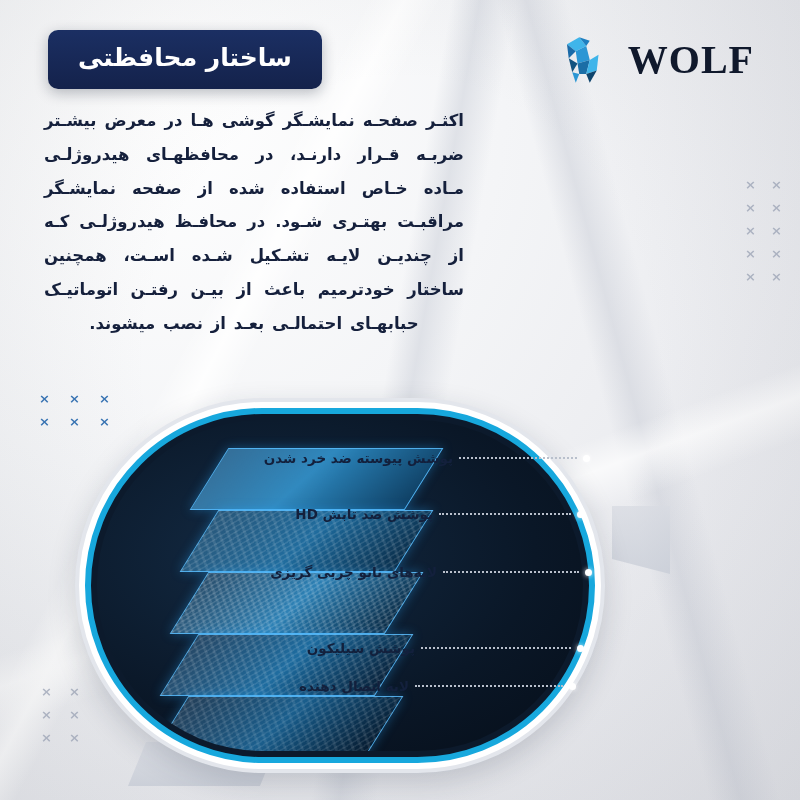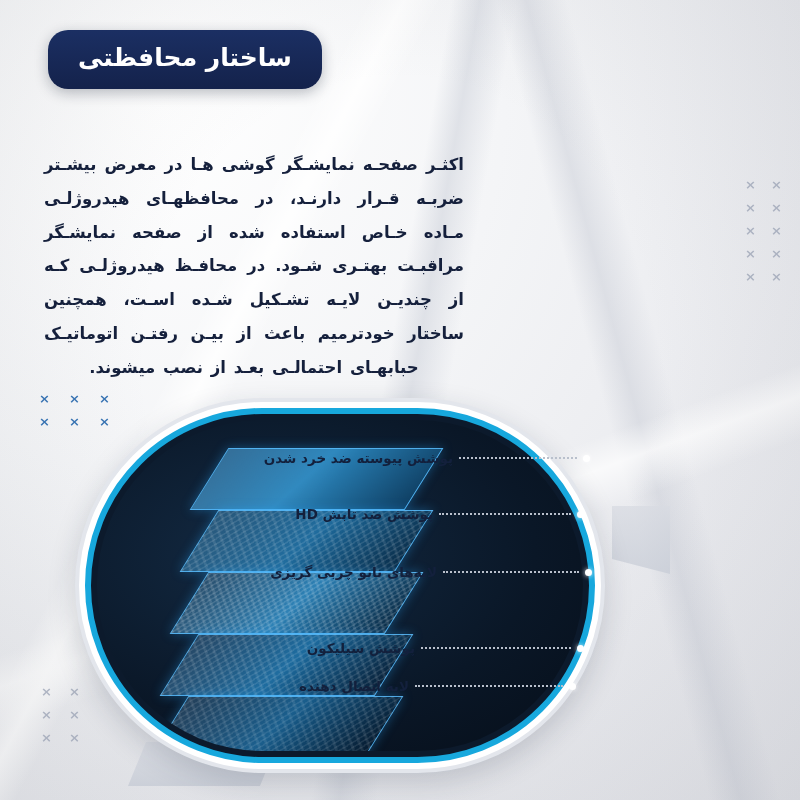--- a/index.html
+++ b/index.html
@@ -45,21 +45,21 @@
     font-size: 40px;
     letter-spacing: 1px;
     color: #10192c;
     line-height: 1;
   }
 
   .title-pill {
     position: absolute; top: 30px; left: 48px;
     background: linear-gradient(180deg,#1b2f63 0%, #14224b 100%);
     color: #ffffff;
-    border-radius: 20px;
+    border-radius: 10px;
     padding: 13px 30px 17px;
     font-family: "DejaVu Sans", sans-serif;
     font-size: 25px;
     font-weight: bold;
     letter-spacing: .5px;
     box-shadow: 0 4px 14px rgba(16,25,44,.28);
     white-space: nowrap;
   }
 
   
@@ -68,21 +68,20 @@
     top: 104px; left: 44px;
     width: 420px;
     color: #15203c;
     font-size: 16.5px;
     line-height: 2.05;
     text-align: justify;
     text-align-last: center;
     font-weight: bold;
     letter-spacing: .2px;
     word-spacing: 2px;
-    margin-top: 44px;
   }
 
   
   .xgrid { position: absolute; display: grid; gap: 10px 10px; pointer-events:none; }
   .xgrid span {
     font-size: 13px; line-height: 13px;
     color: #9aa2b4; opacity: .75; font-weight: bold;
   }
   .xgrid.blue span { color: #1a5fa8; opacity: .85; }
   .xg-left { top: 178px; right: 18px; grid-template-columns: repeat(2, 16px); }
@@ -191,20 +190,34 @@
     opacity:.8;
   }
 </style>
 </head>
 <body>
 
 <div id="page">
   <div class="marble"></div>
   <div class="vignette"></div>
 
+  <div class="brand">
+    <svg class="brand-logo" viewBox="0 0 64 64">
+      <polygon points="8,14 22,6 30,16 18,22" fill="#3fb5ea"></polygon>
+      <polygon points="22,6 34,10 30,16" fill="#1d7fc0"></polygon>
+      <polygon points="8,14 18,22 10,30" fill="#1a6aa8"></polygon>
+      <polygon points="18,22 30,16 34,32 20,36" fill="#2b96d4"></polygon>
+      <polygon points="10,30 20,36 14,46" fill="#12527f"></polygon>
+      <polygon points="20,36 34,32 30,48 22,48" fill="#1b6ea6"></polygon>
+      <polygon points="34,32 44,26 42,44 30,48" fill="#3fb5ea"></polygon>
+      <polygon points="30,48 42,44 34,58" fill="#0f456d"></polygon>
+      <polygon points="14,46 22,48 18,58" fill="#2b96d4"></polygon>
+    </svg>
+    <div class="brand-text">WOLF</div>
+  </div>
 
   <div class="title-pill">ساختار محافظتی</div>
 
   <p class="para">اکثـر صفحـه نمایشـگر گوشی هـا در معرض بیشـتر ضربـه قـرار دارنـد، در محافظهـای هیدروژلـی مـاده خـاص استفاده شده از صفحه نمایشـگر مراقبـت بهتـری شـود. در محافـظ هیدروژلـی کـه از چندیـن لایـه تشـکیل شـده اسـت، همچنین ساختار خودترمیم باعث از بیـن رفتـن اتوماتیـک حبابهـای احتمالـی بعـد از نصب میشوند.</p>
 
   <div class="xgrid xg-left">
     <span>×</span>
       <span>×</span>
     <span>×</span>
       <span>×</span>

